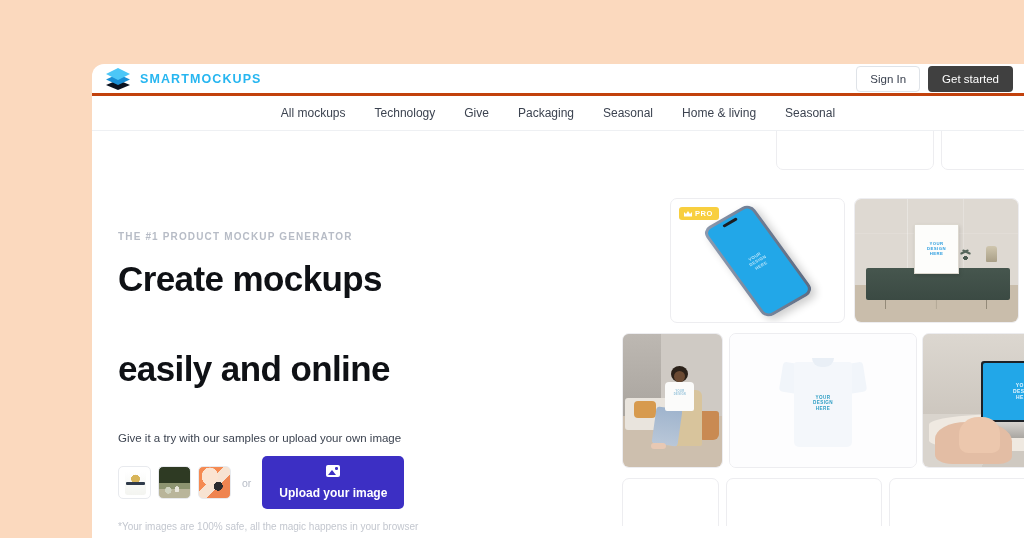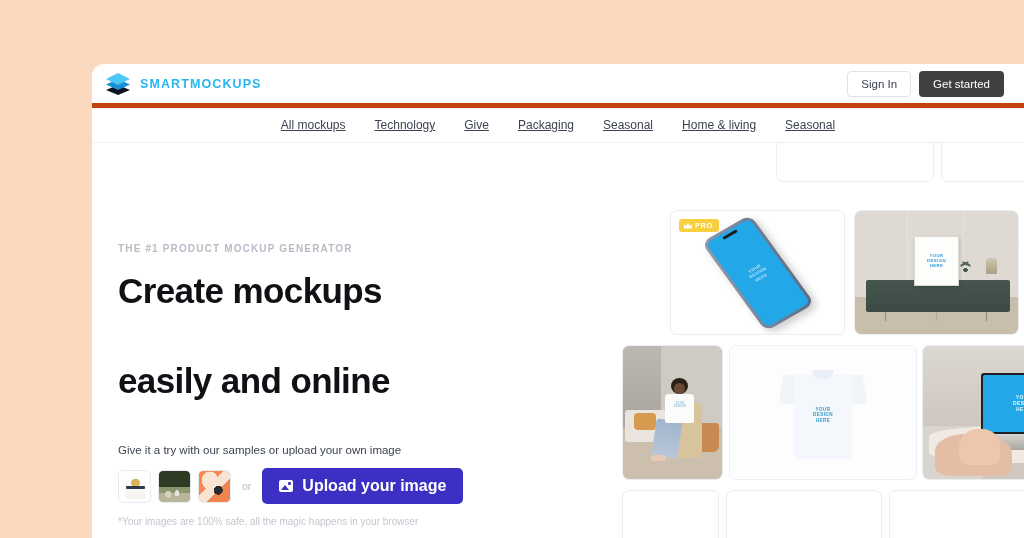--- a/index.html
+++ b/index.html
@@ -13,52 +13,52 @@
   .browser {
     position: absolute; left: 92px; top: 64px;
     width: 932px; height: 474px;
     background: #ffffff;
     border-top-left-radius: 12px;
     overflow: hidden;
   }
 
   
   .topbar {
-    position: relative; height: 44px;
-    border-bottom: 5px solid #c2410c;
+    position: relative; height: 32px;
+    border-bottom: 3px solid #c2410c;
     display: flex; align-items: center;
   }
   .brand { display: flex; align-items: center; gap: 9px; margin-left: 13px; }
   .logo-icon { width: 26px; height: 24px; position: relative; }
   .brand-name {
     font-size: 12.5px; font-weight: 700; letter-spacing: 1.1px;
     color: #27b6f0;
   }
   .topbar-actions {
-    margin-left: auto; margin-right: 20px;
+    margin-left: auto; margin-right: 11px;
     display: flex; align-items: flex-end; gap: 8px;
   }
   .btn-signin {
     font-size: 11.5px; color: #3b4250; background: #fff;
     border: 1px solid #dfe3e8; border-radius: 4px;
     padding: 6px 13px; white-space: nowrap;
   }
   .btn-getstarted {
     font-size: 11.5px; color: #ffffff; background: #404040;
     border: none; border-radius: 4px; padding: 7px 14px;
     white-space: nowrap; font-weight: 400;
   }
 
   
   .navbar {
     height: 35px; border-bottom: 1px solid #eef0f3;
     display: flex; align-items: center; justify-content: center;
     gap: 29px;
   }
-  .nav-item { font-size: 12px; color: #3c4350; white-space: nowrap; text-decoration: underline; }
+  .nav-item { font-size: 12px; color: #3c4350; white-space: nowrap; }
 
   
   .content { position: relative; height: 395px; }
 
   
   .hero { position: absolute; left: 26px; top: 100px; width: 350px; }
   .eyebrow {
     font-size: 10px; letter-spacing: 1.15px; color: #b7bcc6;
     font-weight: 700; text-transform: uppercase;
   }
@@ -98,22 +98,23 @@
   .thumb-3 {
     background:
       radial-gradient(ellipse at 62% 62%, #2a2b2f 0 16%, transparent 17%),
       radial-gradient(ellipse at 35% 30%, #fbe4d2 0 28%, transparent 29%),
       linear-gradient(135deg, #f58a52 0 40%, #f7e3d2 40% 62%, #ef8450 62% 100%);
   }
   .or-text { font-size: 10.5px; color: #b7bcc6; margin: 0 4px; }
   .upload-btn {
     display: flex; align-items: center; gap: 9px;
     background: #3c2fc4; border: none; border-radius: 5px;
-    padding: 9px 17px; color: #fff; font-size: 16px; font-weight: 600;
+    padding: 9px 17px; color: #fff; font-size: 12px; font-weight: 600;
     white-space: nowrap;
+    flex-direction: column;
   }
   .upload-icon {
     width: 14px; height: 12px; border-radius: 2px; background: #fff;
     position: relative; flex: none;
   }
   .upload-icon::after {
     content: ""; position: absolute; left: 2px; bottom: 2px;
     width: 0; height: 0;
     border-left: 4px solid transparent; border-right: 4px solid transparent;
     border-bottom: 5px solid #3c2fc4;

